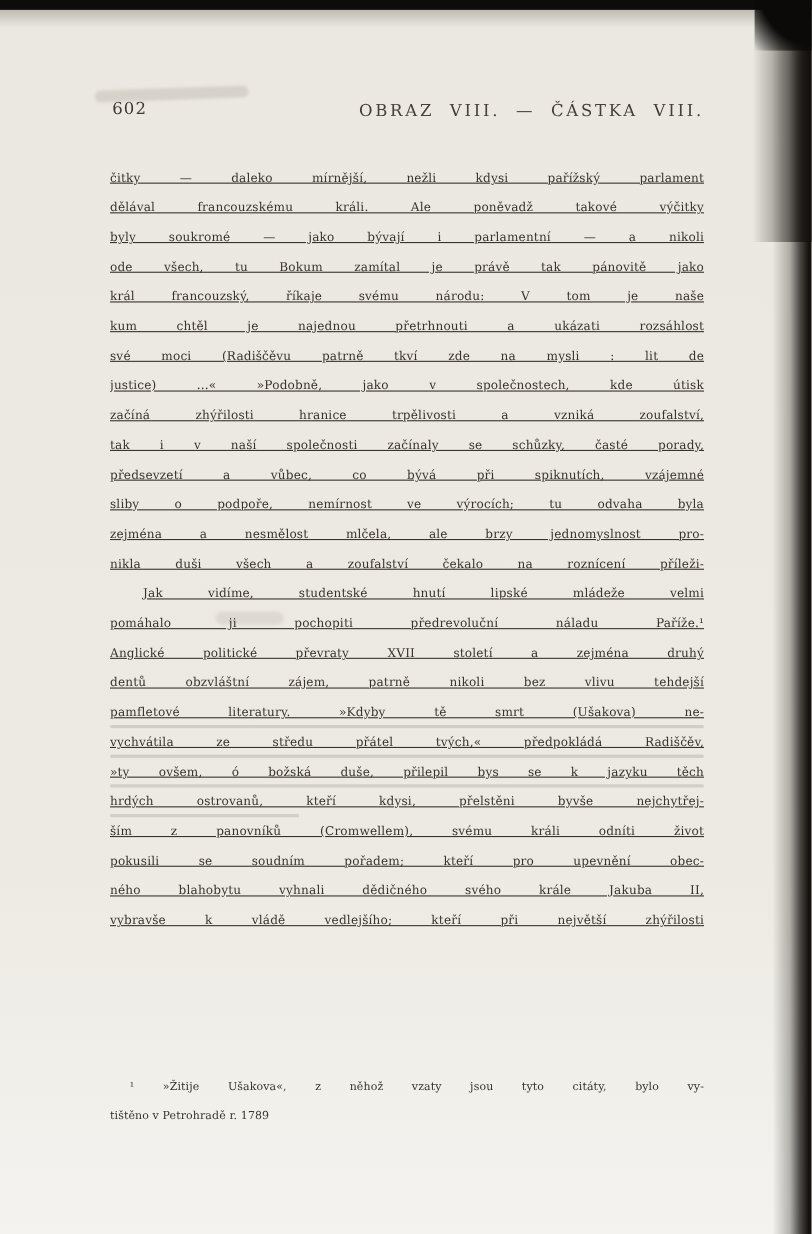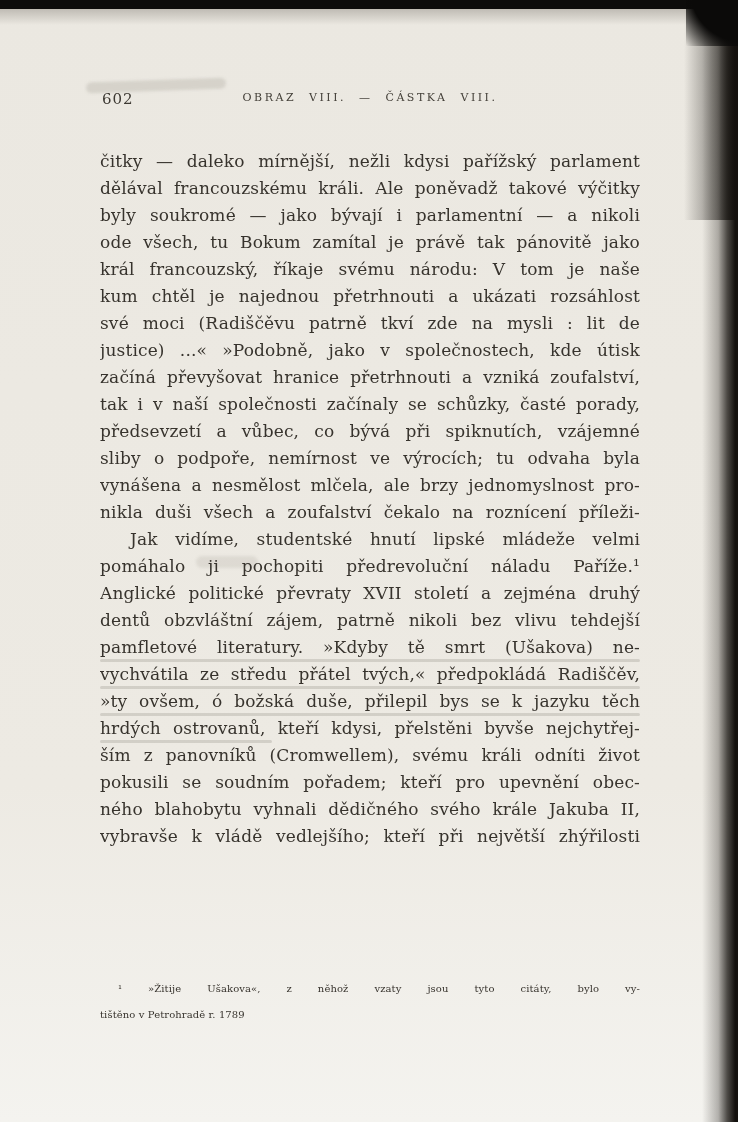--- a/index.html
+++ b/index.html
@@ -57,29 +57,29 @@
 
   
   .header {
     position: absolute; top: 88px; left: 100px; width: 540px; height: 22px;
   }
   .pagenum {
     position: absolute; left: 2px; top: 2px;
     font-size: 15px; letter-spacing: 1px; color: #3d3933;
   }
   .running-title {
-    display: block; text-align: center;
-    font-size: 11px; letter-spacing: 2.5px; word-spacing: 7px;
+    display: block; text-align: right;
+    font-size: 15px; letter-spacing: 2.5px; word-spacing: 7px;
     color: #45413a; padding-top: 3px;
   }
 
   
   .text-block {
     position: absolute; top: 148px; left: 100px; width: 540px;
-    font-size: 17px; letter-spacing: 0.15px;
+    font-size: 11px; letter-spacing: 0.15px; text-decoration: underline;
   }
   .line {
     height: 27px; line-height: 27px;
     overflow: hidden; white-space: normal;
   }
   .just { text-align: justify; text-align-last: justify; }
   .indent-first .line:first-child { text-indent: 30px; }
 
   
   .footnote {
@@ -114,25 +114,25 @@
   <div class="text-block">
     <div class="para">
         <div class="line just">čitky — daleko mírnější, nežli kdysi pařížský parlament</div>
         <div class="line just">dělával francouzskému králi. Ale poněvadž takové výčitky</div>
         <div class="line just">byly soukromé — jako bývají i parlamentní — a nikoli</div>
         <div class="line just">ode všech, tu Bokum zamítal je právě tak pánovitě jako</div>
         <div class="line just">král francouzský, říkaje svému národu: V tom je naše</div>
         <div class="line just">kum chtěl je najednou přetrhnouti a ukázati rozsáhlost</div>
         <div class="line just">své moci (Radiščěvu patrně tkví zde na mysli : lit de</div>
         <div class="line just">justice) ...« »Podobně, jako v společnostech, kde útisk</div>
-        <div class="line just">začíná převyšovat hranice přetrhnouti a vzniká zoufalství,</div>
+        <div class="line just">začíná zhýřilosti hranice trpělivosti a vzniká zoufalství,</div>
         <div class="line just">tak i v naší společnosti začínaly se schůzky, časté porady,</div>
         <div class="line just">předsevzetí a vůbec, co bývá při spiknutích, vzájemné</div>
         <div class="line just">sliby o podpoře, nemírnost ve výrocích; tu odvaha byla</div>
-        <div class="line just">vynášena a nesmělost mlčela, ale brzy jednomyslnost pro-</div>
+        <div class="line just">zejména a nesmělost mlčela, ale brzy jednomyslnost pro-</div>
         <div class="line just">nikla duši všech a zoufalství čekalo na roznícení příleži-</div>
       </div>
     <div class="para indent-first">
         <div class="line just">Jak vidíme, studentské hnutí lipské mládeže velmi</div>
         <div class="line just">pomáhalo ji pochopiti předrevoluční náladu Paříže.¹</div>
         <div class="line just">Anglické politické převraty XVII století a zejména druhý</div>
         <div class="line just">dentů obzvláštní zájem, patrně nikoli bez vlivu tehdejší</div>
         <div class="line just">pamfletové literatury. »Kdyby tě smrt (Ušakova) ne-</div>
         <div class="line just">vychvátila ze středu přátel tvých,« předpokládá Radiščěv,</div>
         <div class="line just">»ty ovšem, ó božská duše, přilepil bys se k jazyku těch</div>

